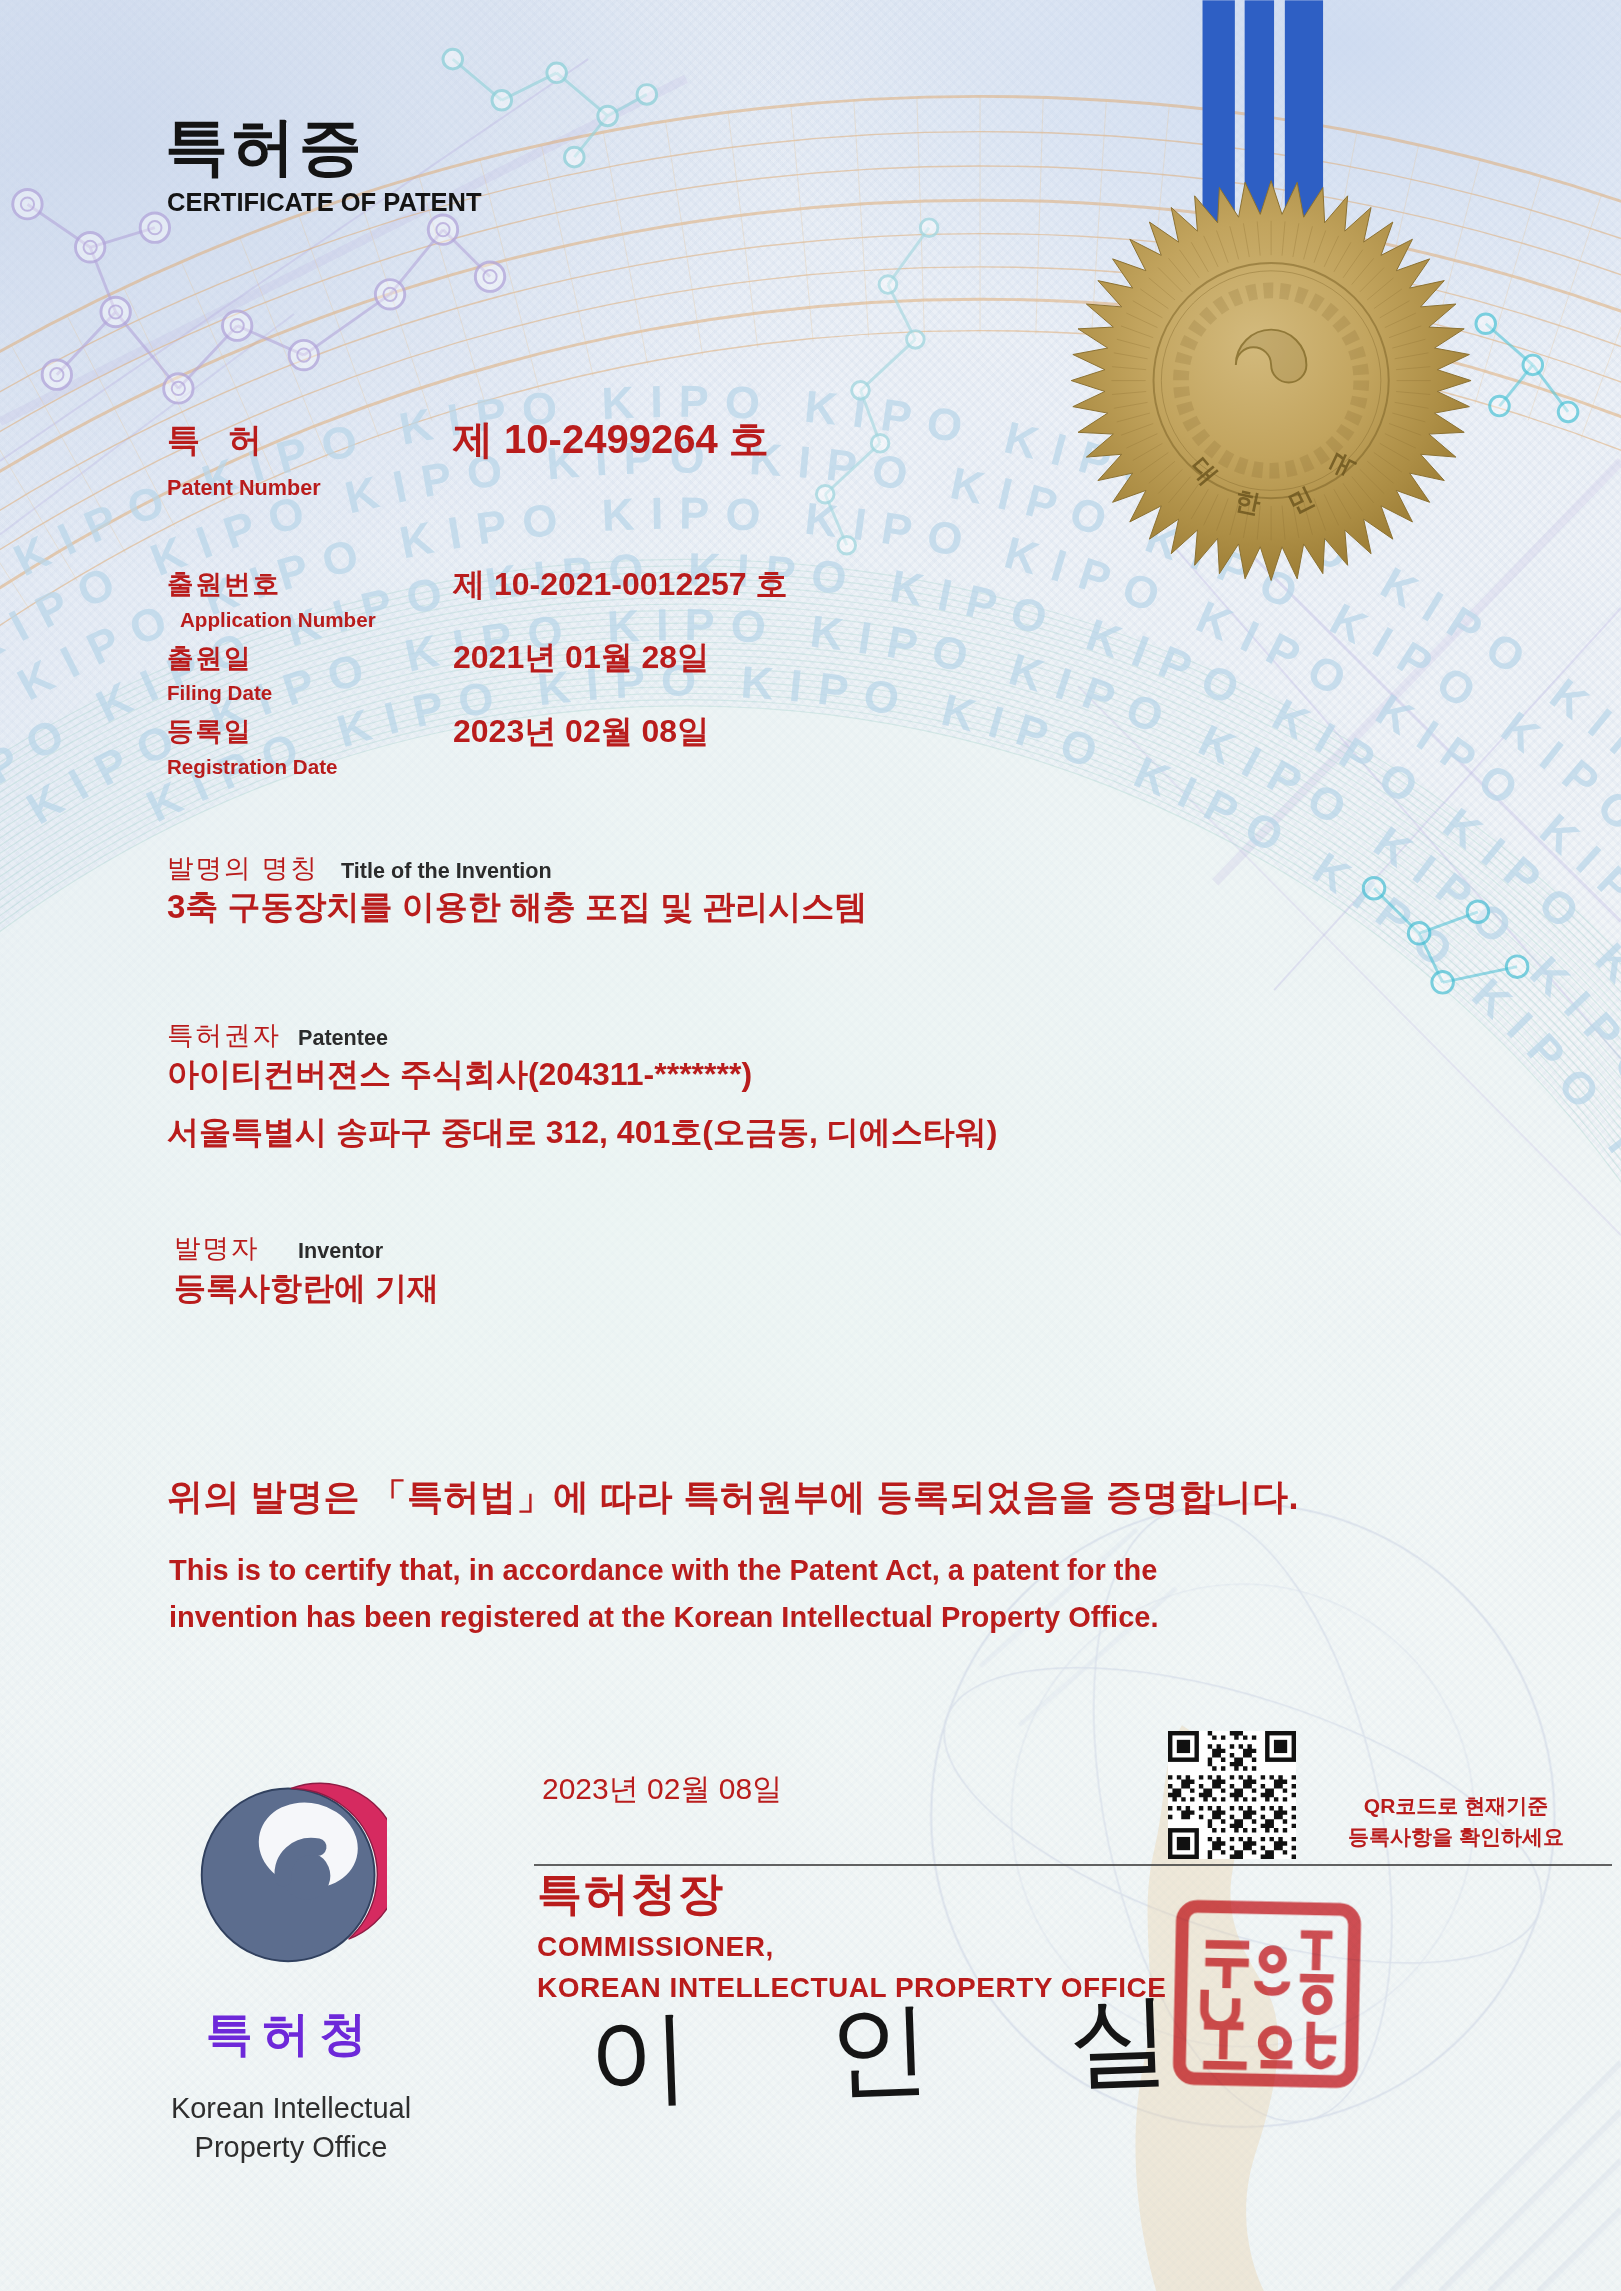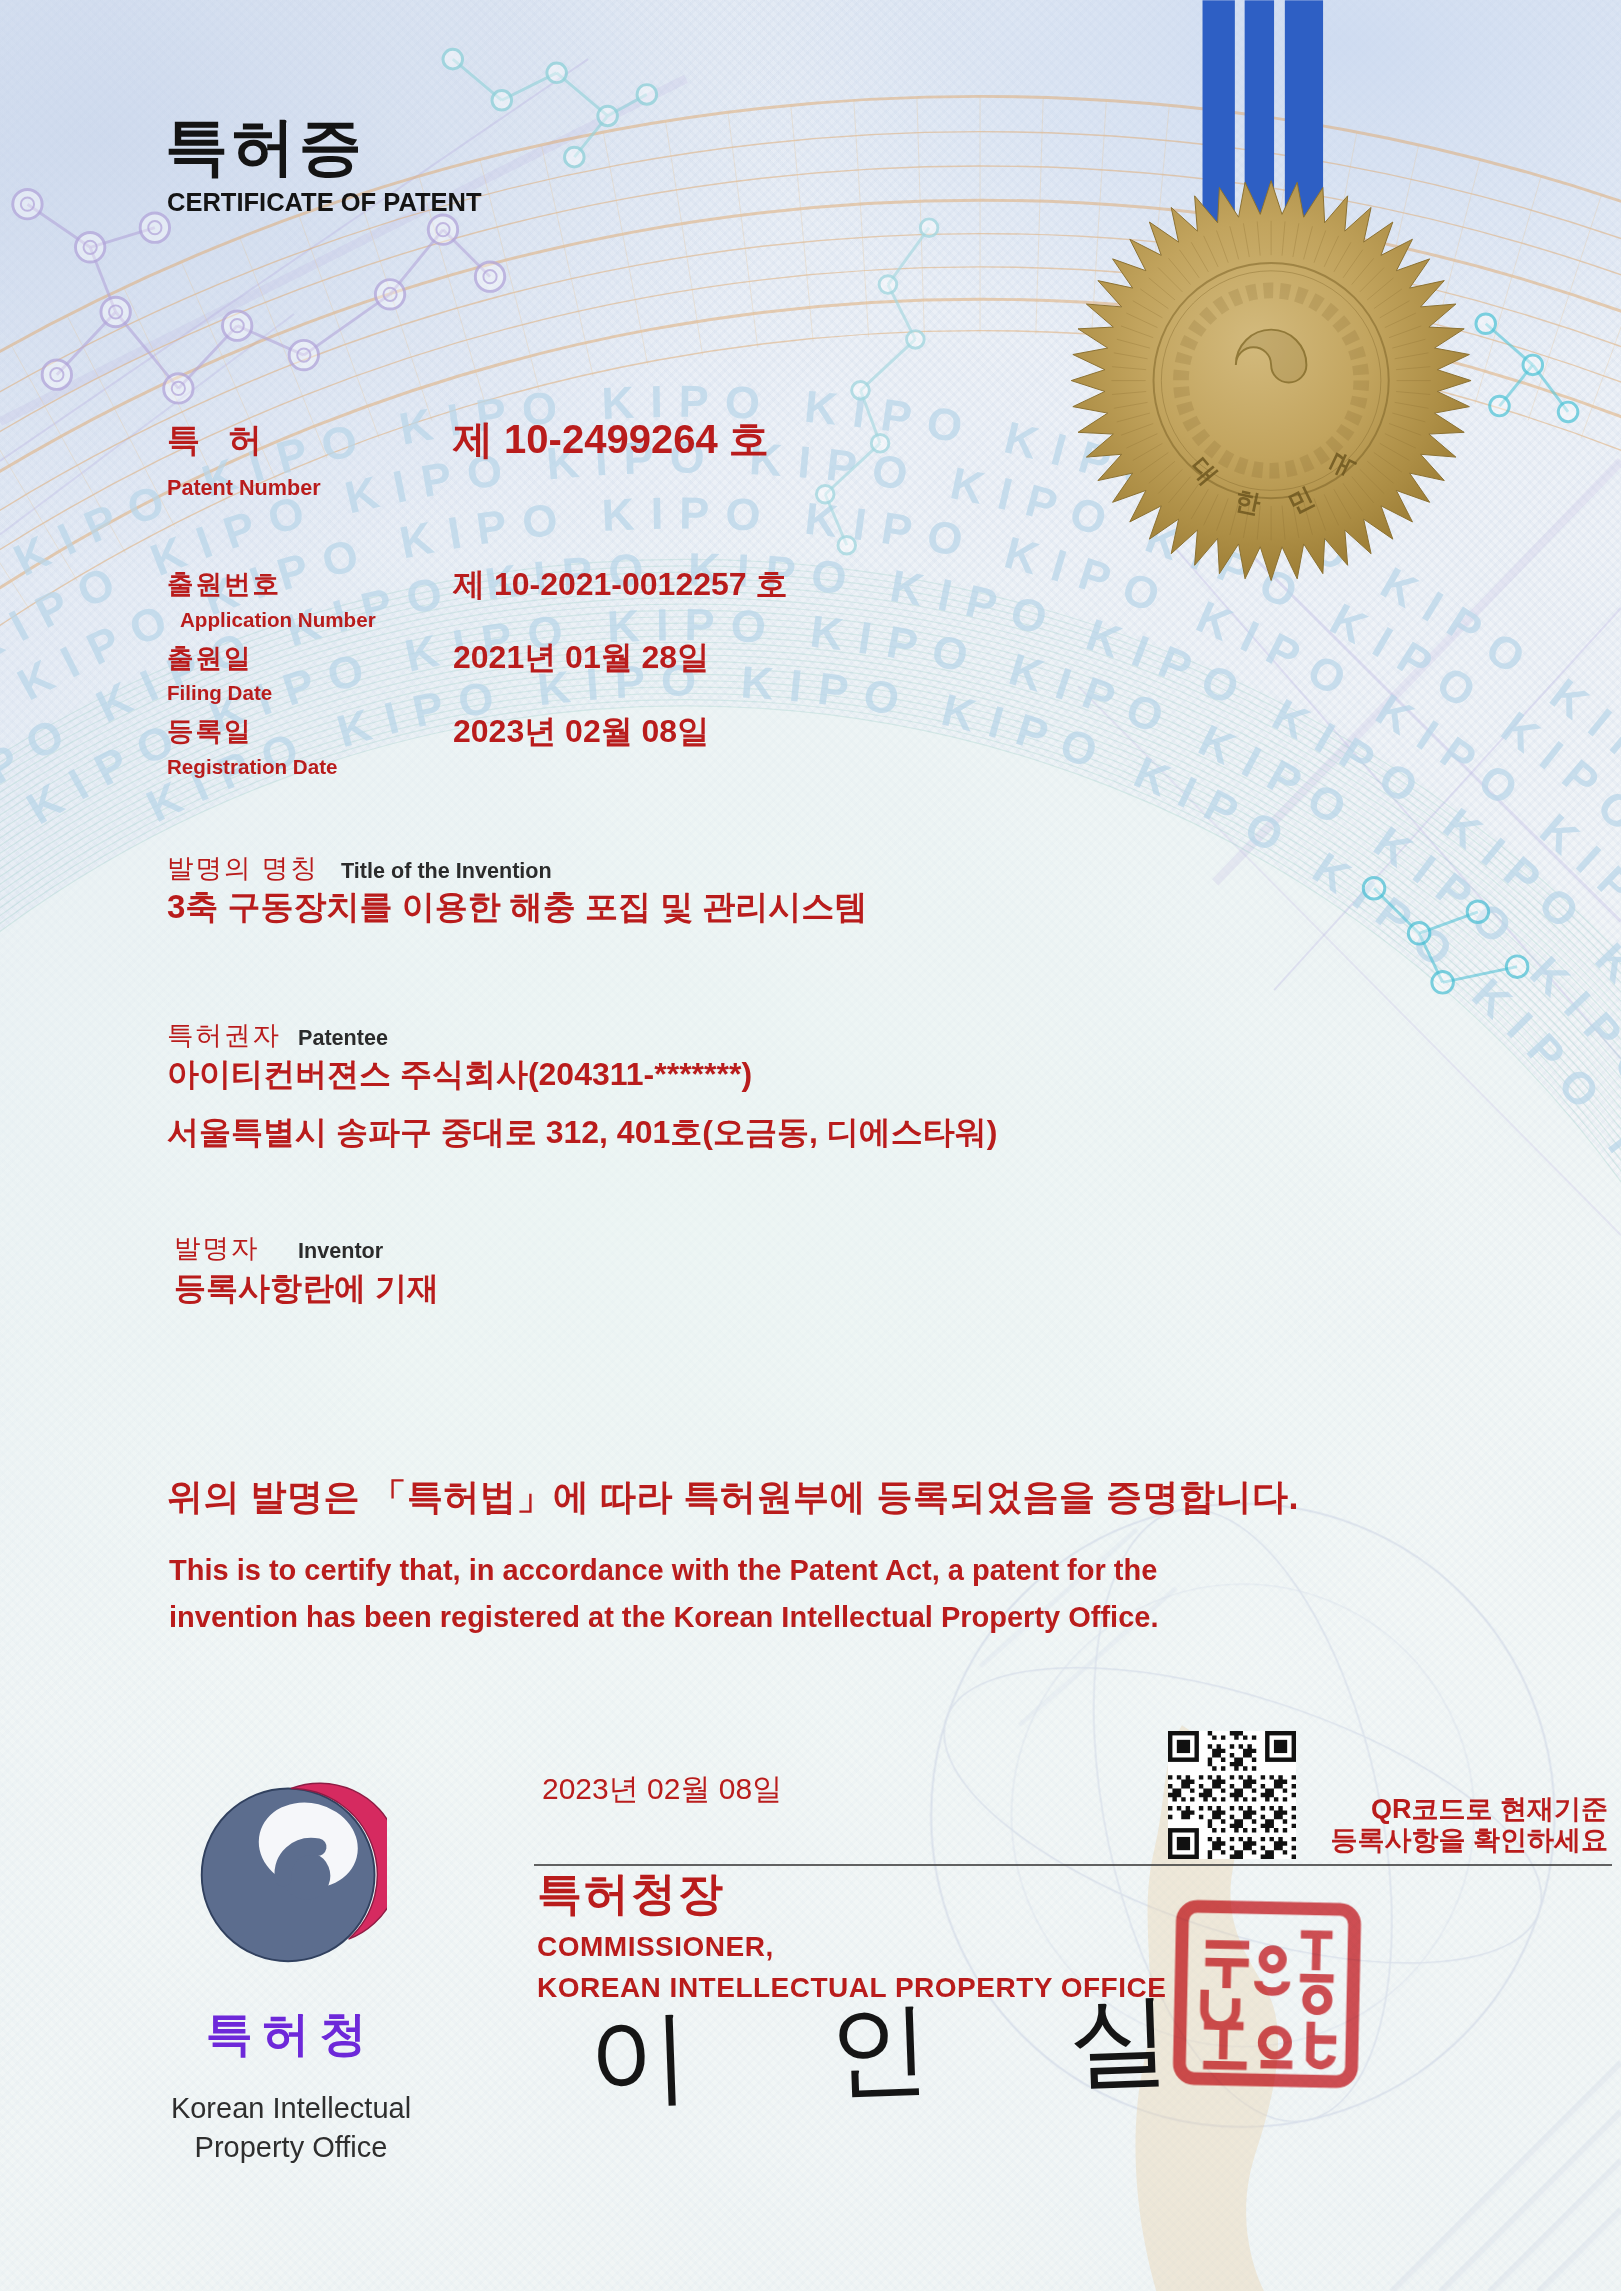--- a/index.html
+++ b/index.html
@@ -33,21 +33,21 @@
   .slko{font-weight:400;font-size:26.5px;letter-spacing:2px;}
   .slen{font-weight:600;font-size:21.6px;color:#2b2b2b;}
   .big{font-weight:700;font-size:33px;}
   .stko{font-weight:700;font-size:36px;letter-spacing:0.5px;}
   .sten{font-weight:700;font-size:29px;}
   .date{font-weight:500;font-size:30px;}
   .ruler{position:absolute;background:#474747;opacity:.85;}
   .cko{font-weight:700;font-size:45px;letter-spacing:2px;}
   .cen{font-weight:700;font-size:28px;letter-spacing:0.5px;}
   .sig{font-weight:400;font-size:102px;letter-spacing:55px;color:#151515;transform:rotate(-2deg);}
-  .qrcap{font-weight:700;font-size:27px;text-align:right;width:304px;}
+  .qrcap{font-weight:700;font-size:21px;text-align:center;width:304px;}
   .logoko{font-weight:600;font-size:47px;letter-spacing:9.8px;text-align:center;width:294px;color:#6d28d9;}
   .logoen{font-weight:500;font-size:29px;text-align:center;width:372px;color:#2e2e2e;}
   .srseal{position:absolute;font-size:1px;opacity:0;}
   svg{display:block;}
 </style>
 </head>
 <body>
 
 <div class="page">
   <div class="tex"></div>

